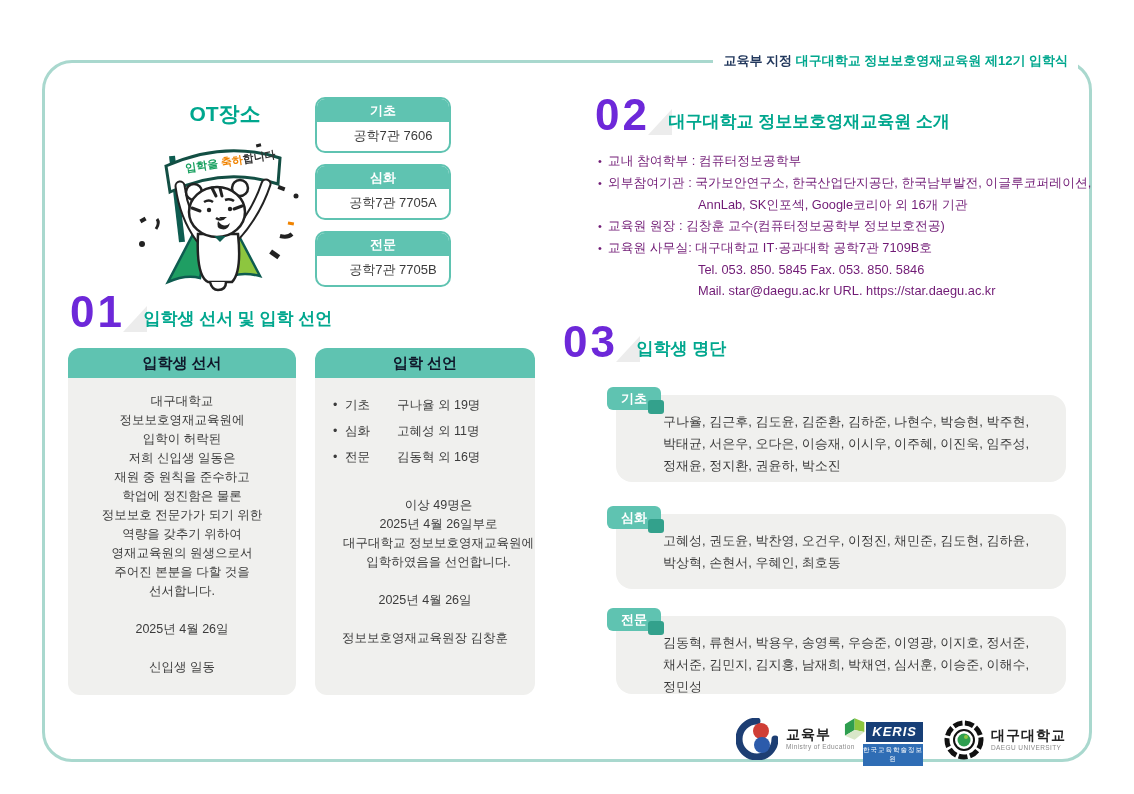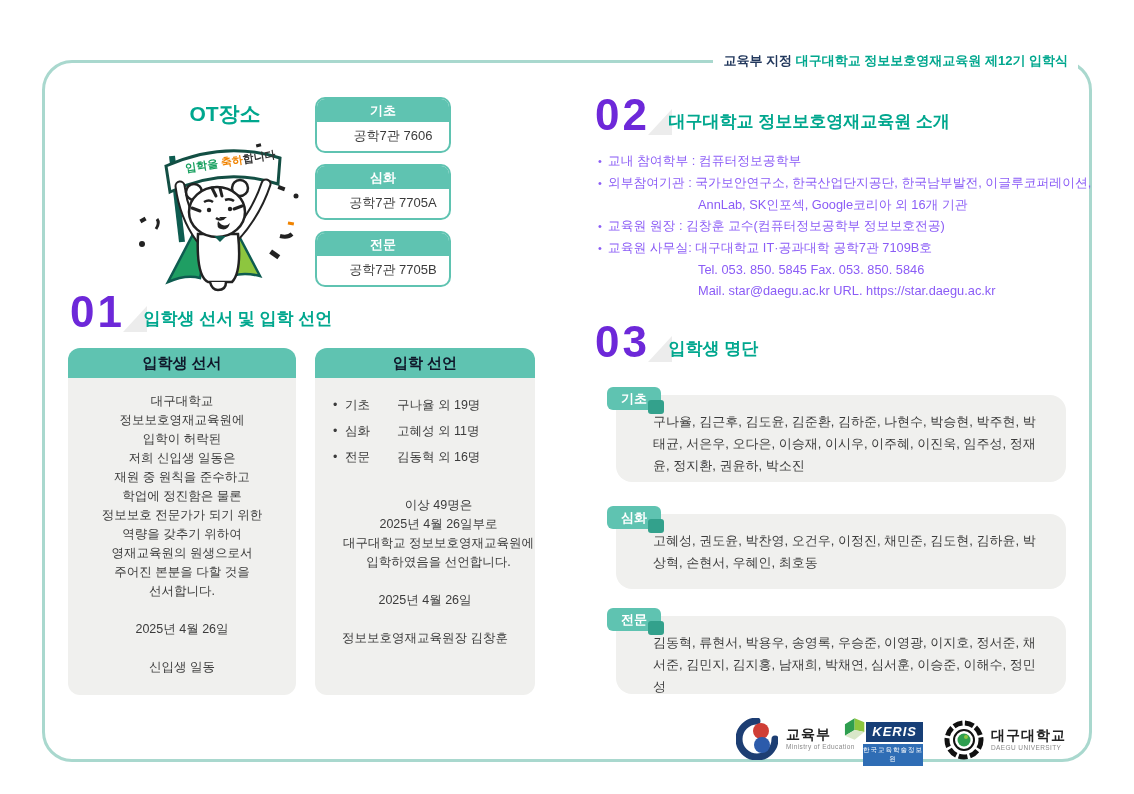--- a/index.html
+++ b/index.html
@@ -72,40 +72,40 @@
   .med-gap     { margin-top:19px; }
 
   .decl-rows { padding:14px 0 0 18px; }
   .decl-row  { display:flex; font-size:12.5px; line-height:26px; }
   .decl-row .dot { width:12px; color:#3b3b3b; }
   .decl-row .lbl { width:52px; }
   .decl-row .val { }
   .decl-body { margin-top:26px;margin-left:27px; }
 
   
-  .intro-list { position:absolute; left:598px; top:150px; width:486px; font-size:12.8px; color:#8b5cf6; }
+  .intro-list { position:absolute; left:598px; top:150px; width:486px; font-size:12.8px; color:#701a75; }
   .intro-line { line-height:21px; white-space:nowrap; }
   .intro-line.first::before { content:"•"; margin-right:6px; font-size:11px; }
   .intro-line.cont { padding-left:100px; }
 
   
   .roster-badge {
     position:absolute; left:607px; width:54px; height:23px; background:#5fc3b1;
     color:#fff; font-size:13px; font-weight:bold; text-align:center; line-height:23px;
     border-radius:6px; z-index:2;
   }
   .roster-badge::before {
     content:""; position:absolute; right:-3px; bottom:-4px; width:16px; height:14px;
     background:#33a18c; border-radius:3px; z-index:-1;
   }
   .roster-panel {
     position:absolute; left:616px; width:450px; background:#f0f0ee; border-radius:16px; z-index:1;
   }
   .roster-names {
-    padding:16px 30px 0 37px; font-size:13px; line-height:22px; color:#3b3b3b;
+    padding:16px 30px 0 47px; font-size:13px; line-height:22px; color:#3b3b3b;
   }
 
   
   .footer-logo { position:absolute; display:flex; align-items:center; }
   .logo-text .nm { font-size:14px; font-weight:bold; color:#222; line-height:15px; letter-spacing:1px;}
   .logo-text .sb { font-size:6.5px; color:#8a8a8a; line-height:9px; letter-spacing:.4px;}
   .keris-wrap { position:absolute; left:843px; top:716px; width:80px; }
   .keris-top  { display:flex; align-items:flex-end; }
   .keris-box  { background:#173f77; color:#fff; font-weight:bold; font-style:italic;
                 font-size:13px; padding:2px 6px 3px 6px; letter-spacing:1px; }
@@ -250,21 +250,21 @@
   <div class="intro-list">
     <div class="intro-line first">교내 참여학부 : 컴퓨터정보공학부</div>
     <div class="intro-line first">외부참여기관 : 국가보안연구소, 한국산업단지공단, 한국남부발전, 이글루코퍼레이션,</div>
     <div class="intro-line cont">AnnLab, SK인포섹, Google코리아 외 16개 기관</div>
     <div class="intro-line first">교육원 원장 : 김창훈 교수(컴퓨터정보공학부 정보보호전공)</div>
     <div class="intro-line first">교육원 사무실: 대구대학교 IT·공과대학 공학7관 7109B호</div>
     <div class="intro-line cont">Tel. 053. 850. 5845   Fax. 053. 850. 5846</div>
     <div class="intro-line cont">Mail. star@daegu.ac.kr   URL. https://star.daegu.ac.kr</div>
   </div>
 
-  <div class="sec-head" style="left:595px; top:320px;">
+  <div class="sec-head" style="left:563px; top:320px;">
     <span class="sec-num">03</span>
     <span class="sec-title">입학생 명단</span>
   </div>
 
   <div class="roster-badge" style="top:387px">기초</div>
   <div class="roster-panel" style="top:395px; height:87px;">
     <div class="roster-names">구나율, 김근후, 김도윤, 김준환, 김하준, 나현수, 박승현, 박주현, 박태균, 서은우, 오다은, 이승재, 이시우, 이주혜, 이진욱, 임주성, 정재윤, 정지환, 권윤하, 박소진</div>
   </div>
 
   <div class="roster-badge" style="top:506px">심화</div>

